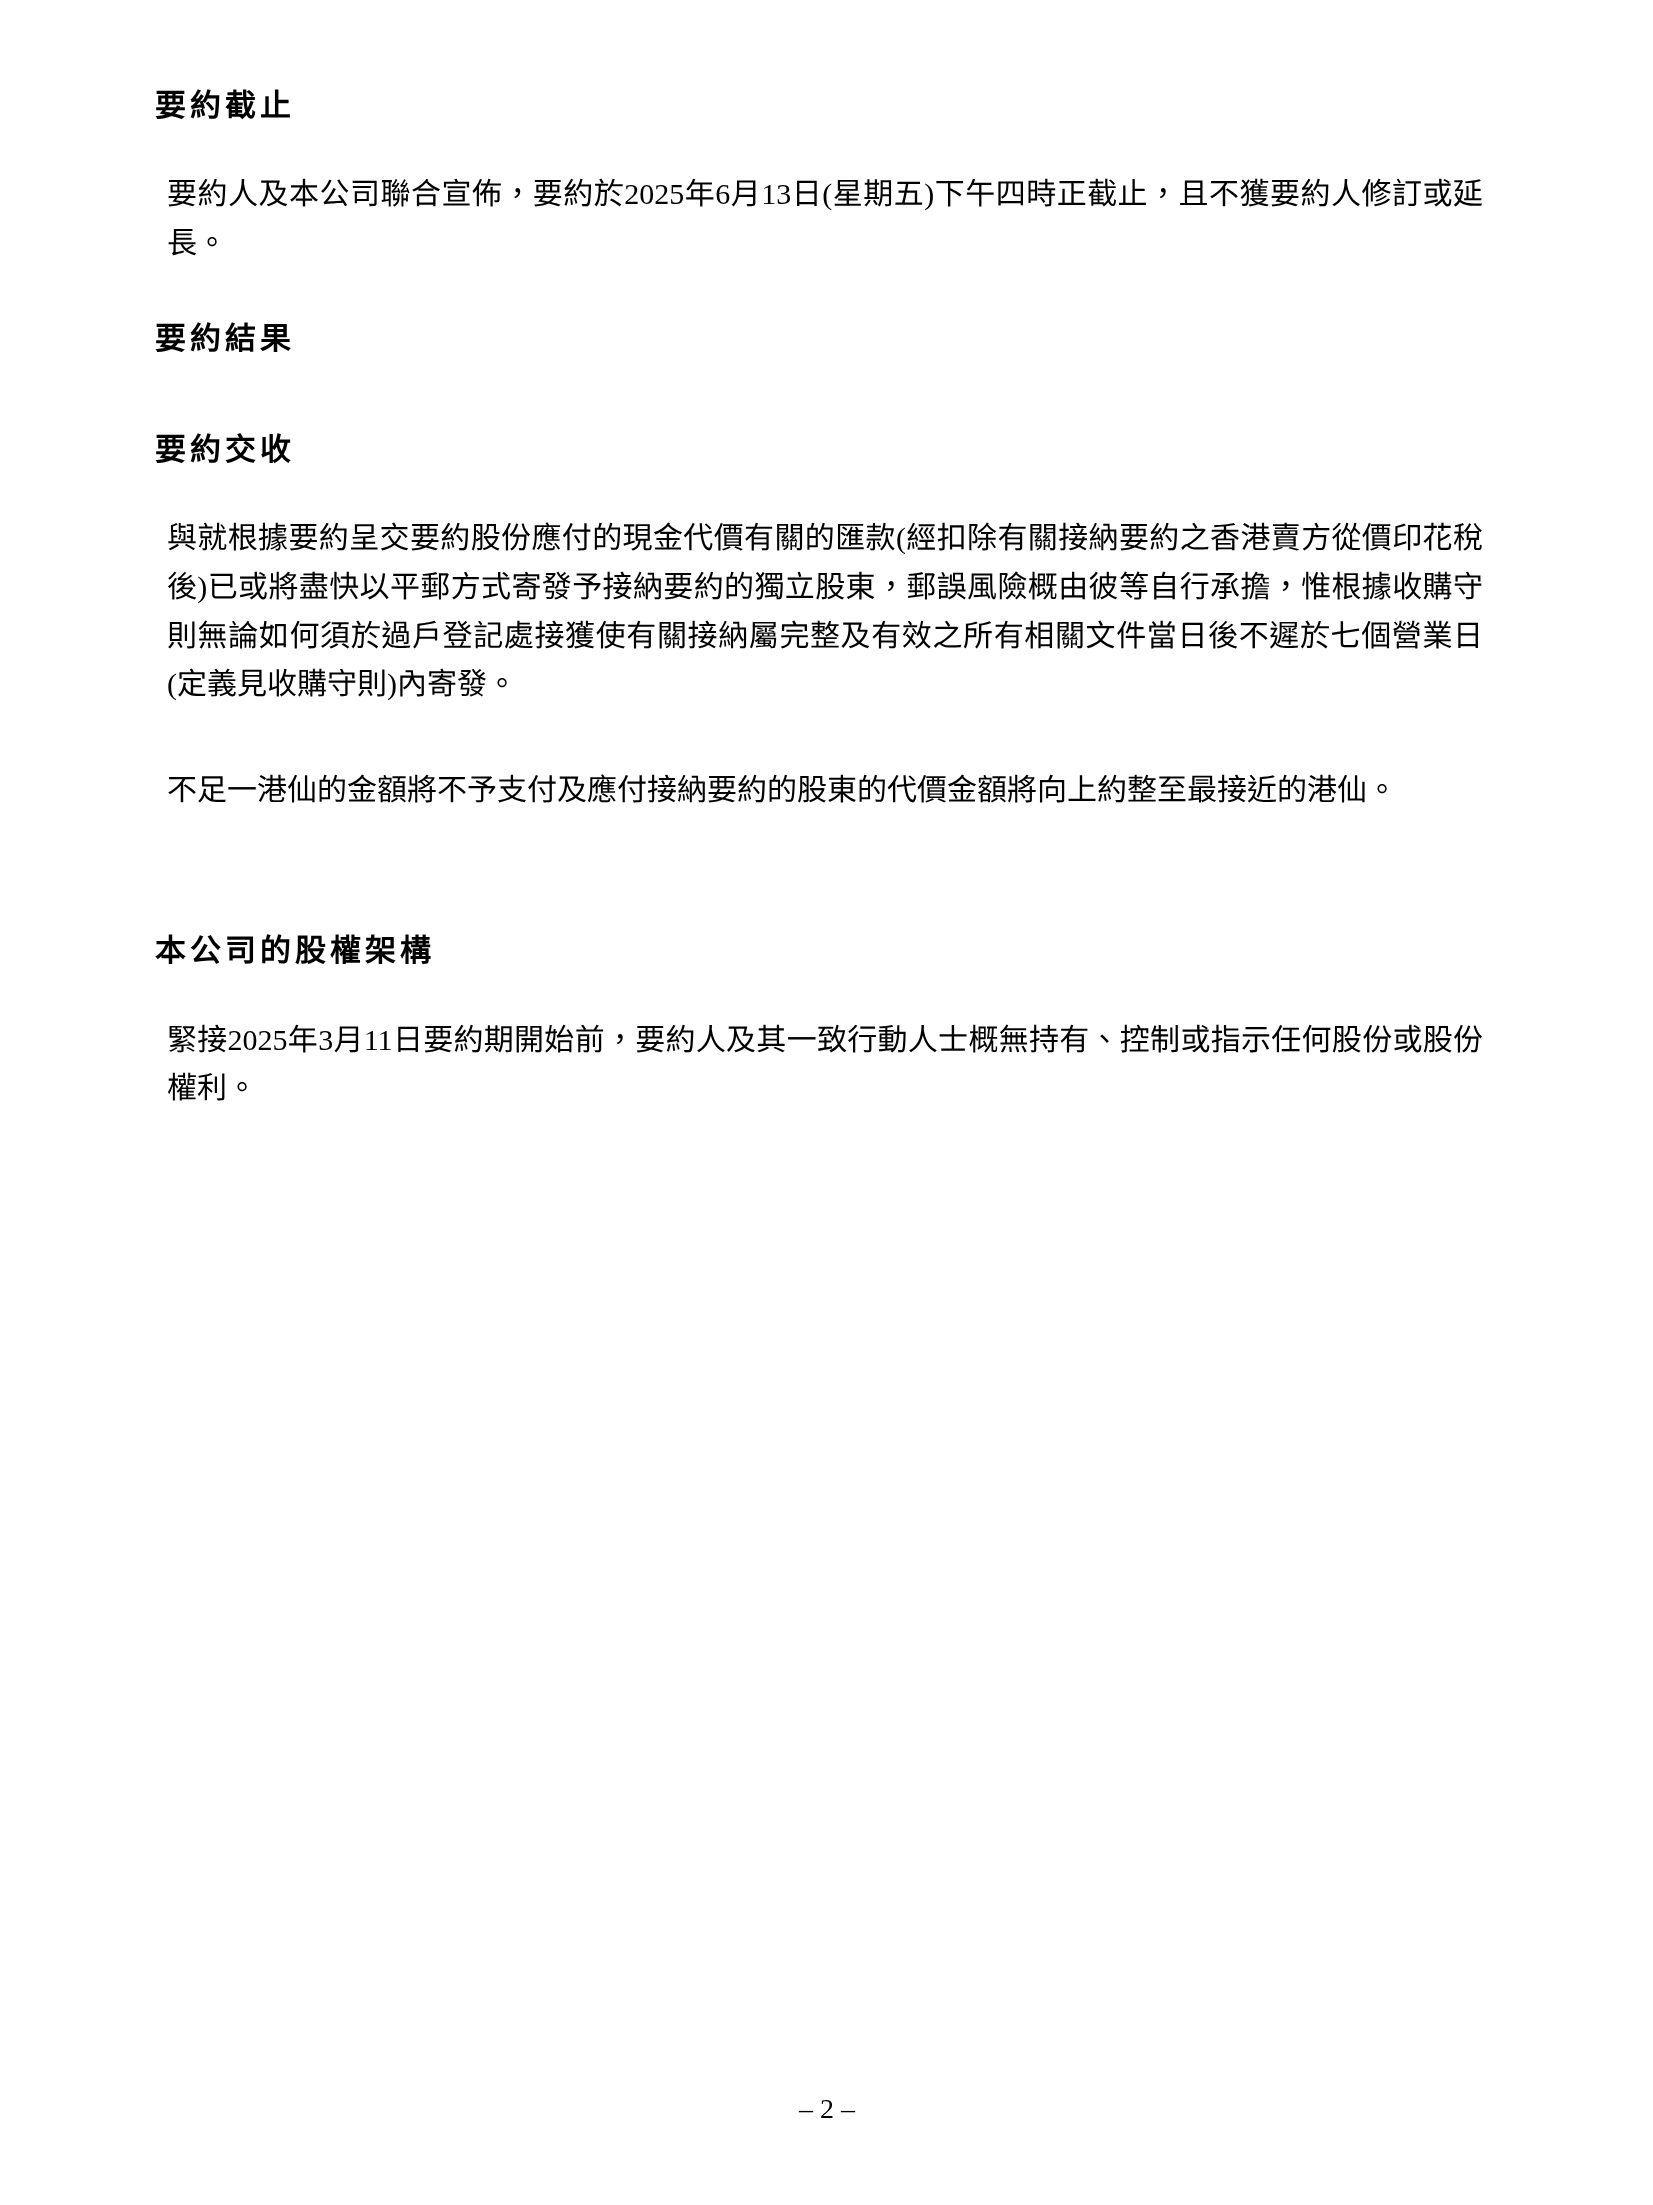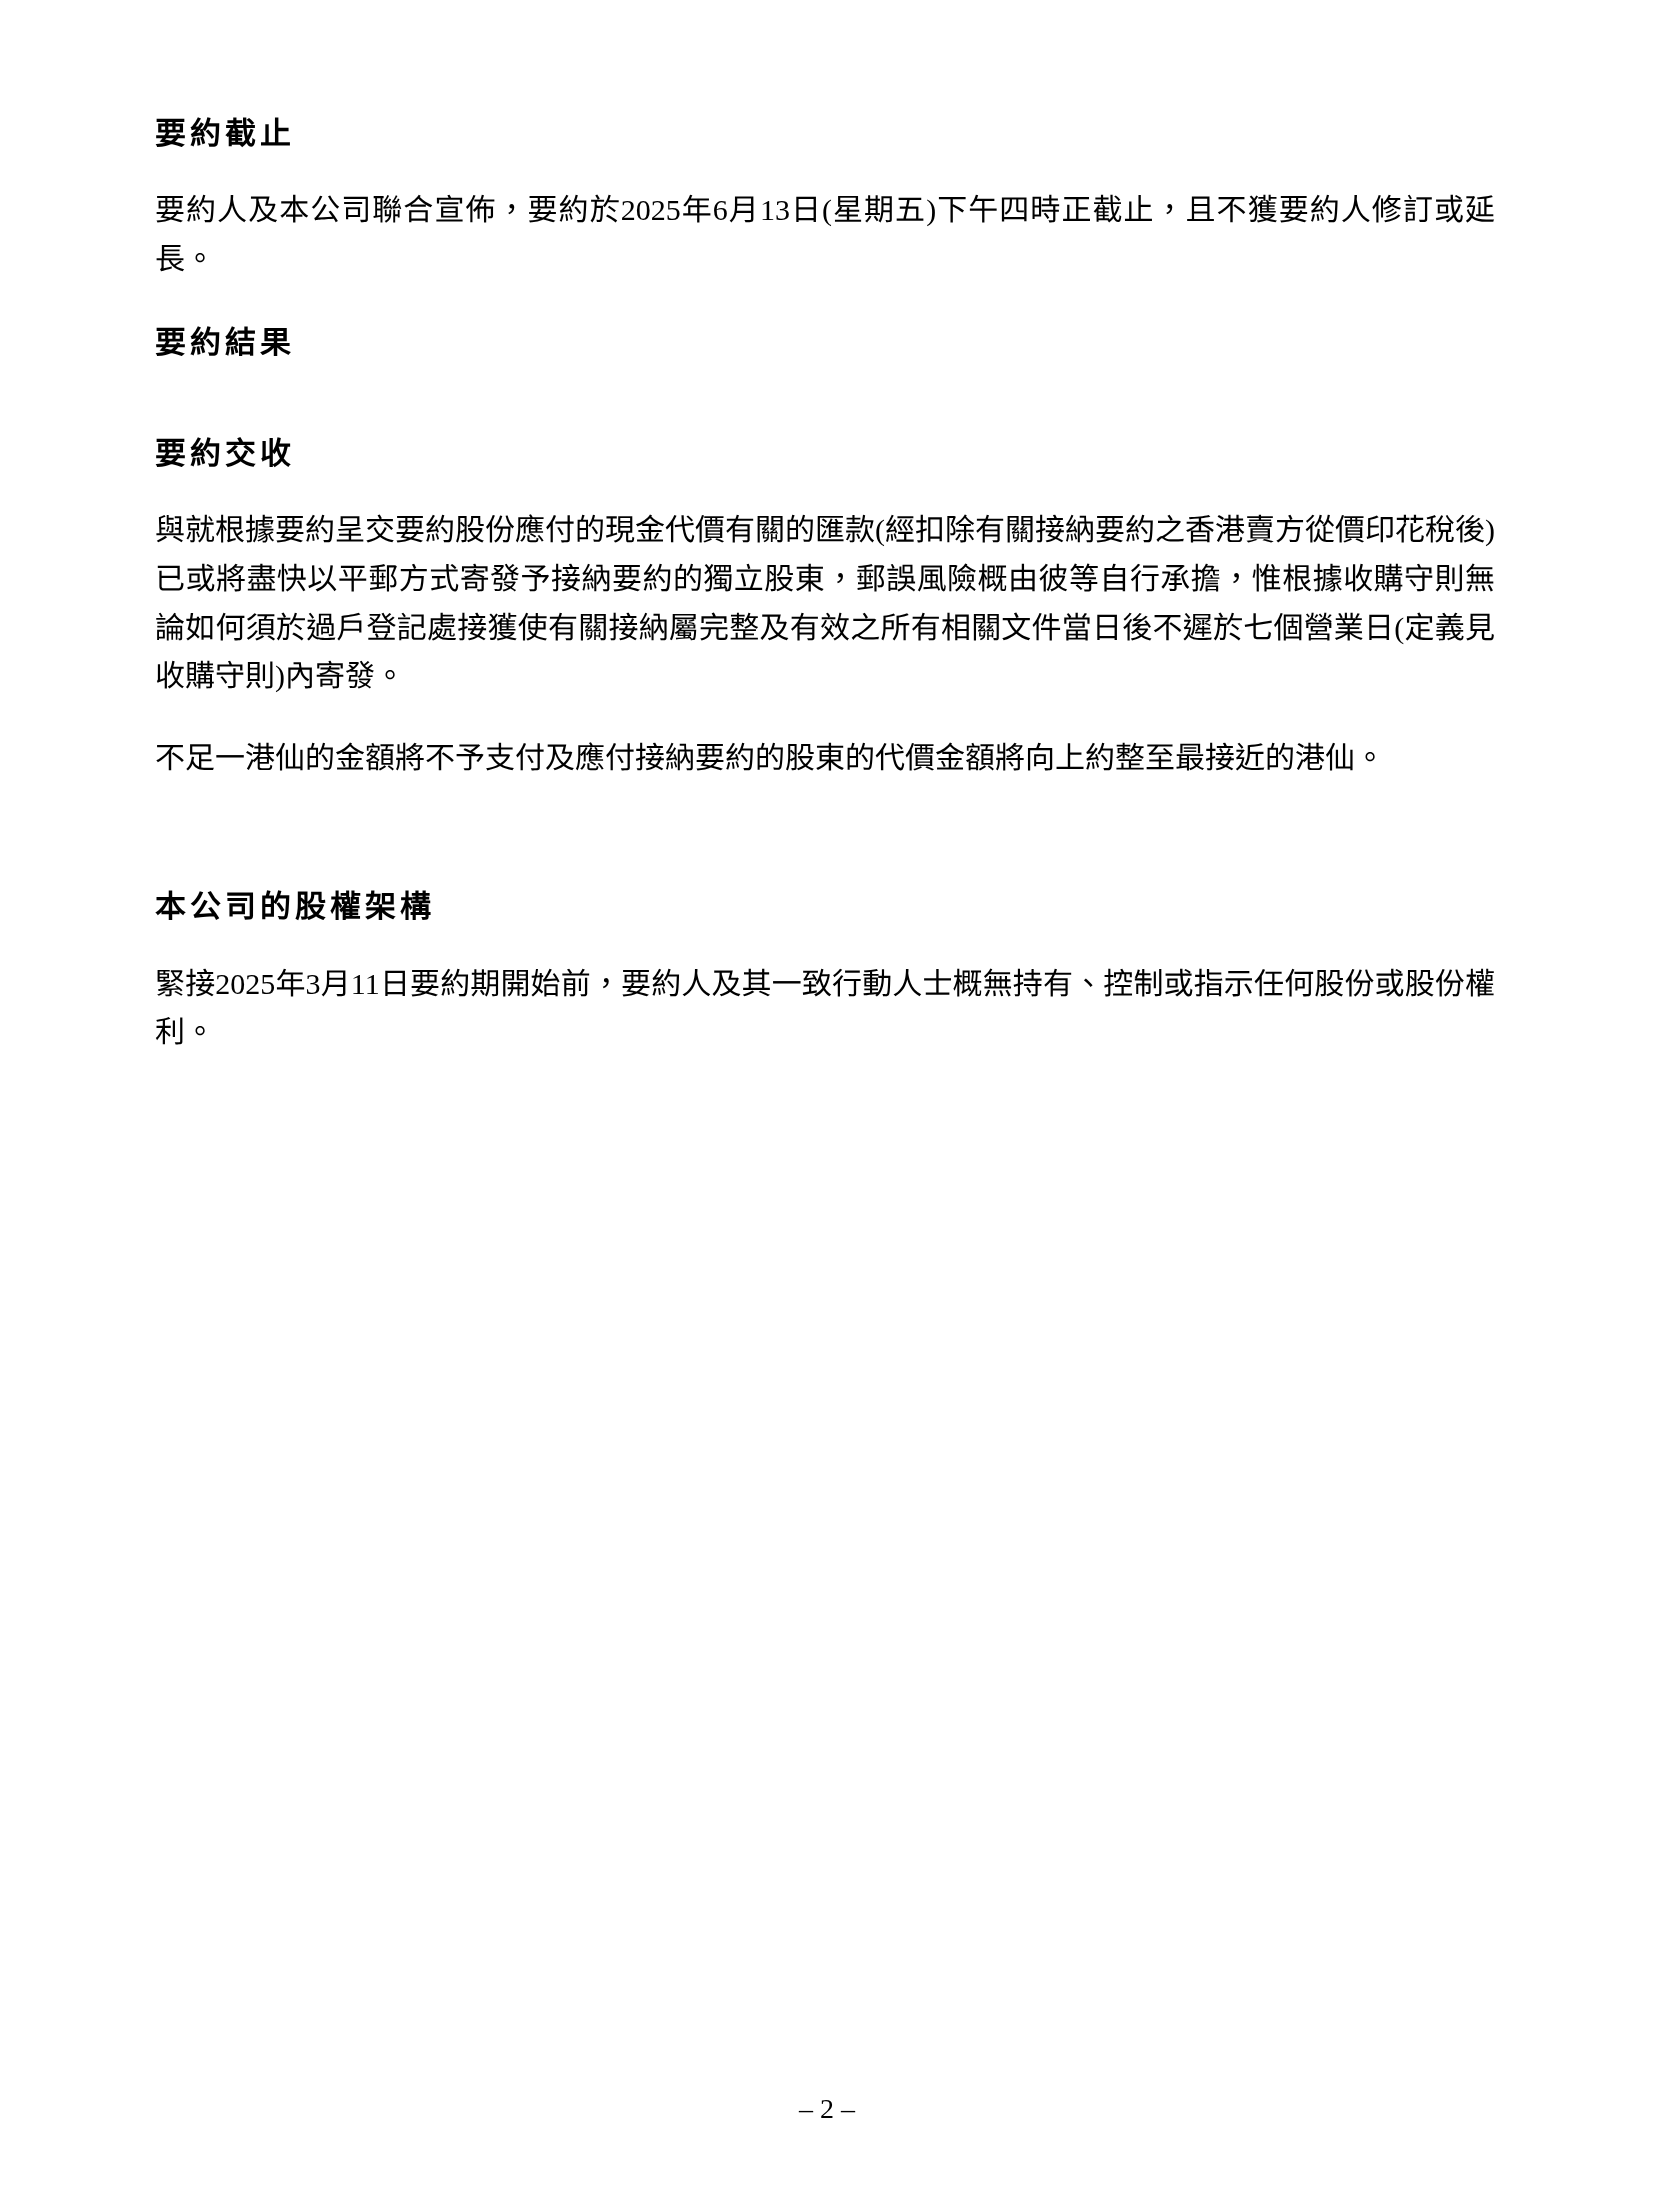--- a/index.html
+++ b/index.html
@@ -12,37 +12,37 @@
     height: 2205px;
     font-family: "Liberation Serif", "DejaVu Serif", serif;
     color: #000000;
     position: relative;
     overflow: hidden;
   }
   .page {
     box-sizing: border-box;
     width: 1338px;
     height: 2205px;
-    padding: 112px 155px 0 155px;
+    padding: 84px 155px 0 155px;
     position: relative;
   }
   .content {
     width: 1340px;
   }
   h2.section-heading {
     font-size: 31px;
     font-weight: bold;
     letter-spacing: 4px;
     margin: 0 0 0 0;
     line-height: 1.4;
   }
   .para {
     font-size: 30px;
     line-height: 1.62;
-    margin: 0;
+    margin: 12px;
     text-align: justify;
     text-justify: inter-ideograph;
     letter-spacing: 0px;
   }
   .gap-after-heading { height: 31px; }
   .gap-between-paras { height: 33px; }
   .gap-before-heading { height: 37px; }
   .page-number {
     position: absolute;
     bottom: 80px;

